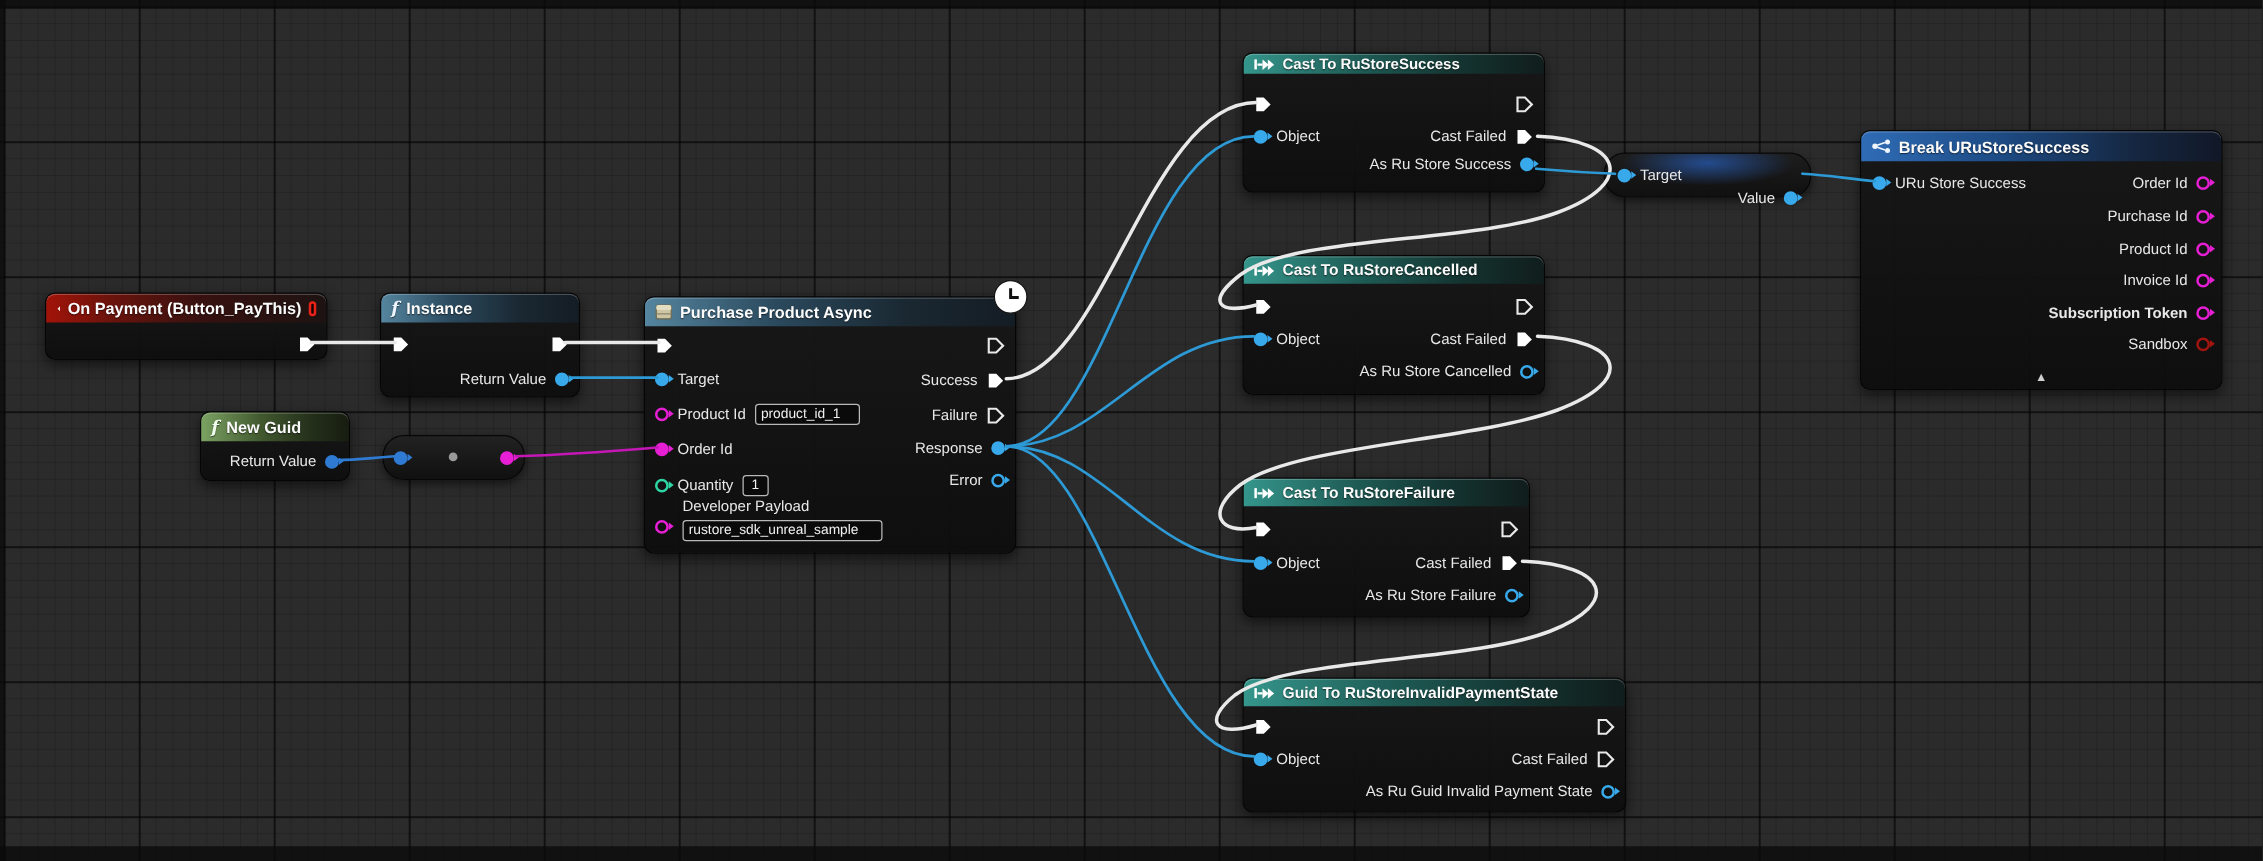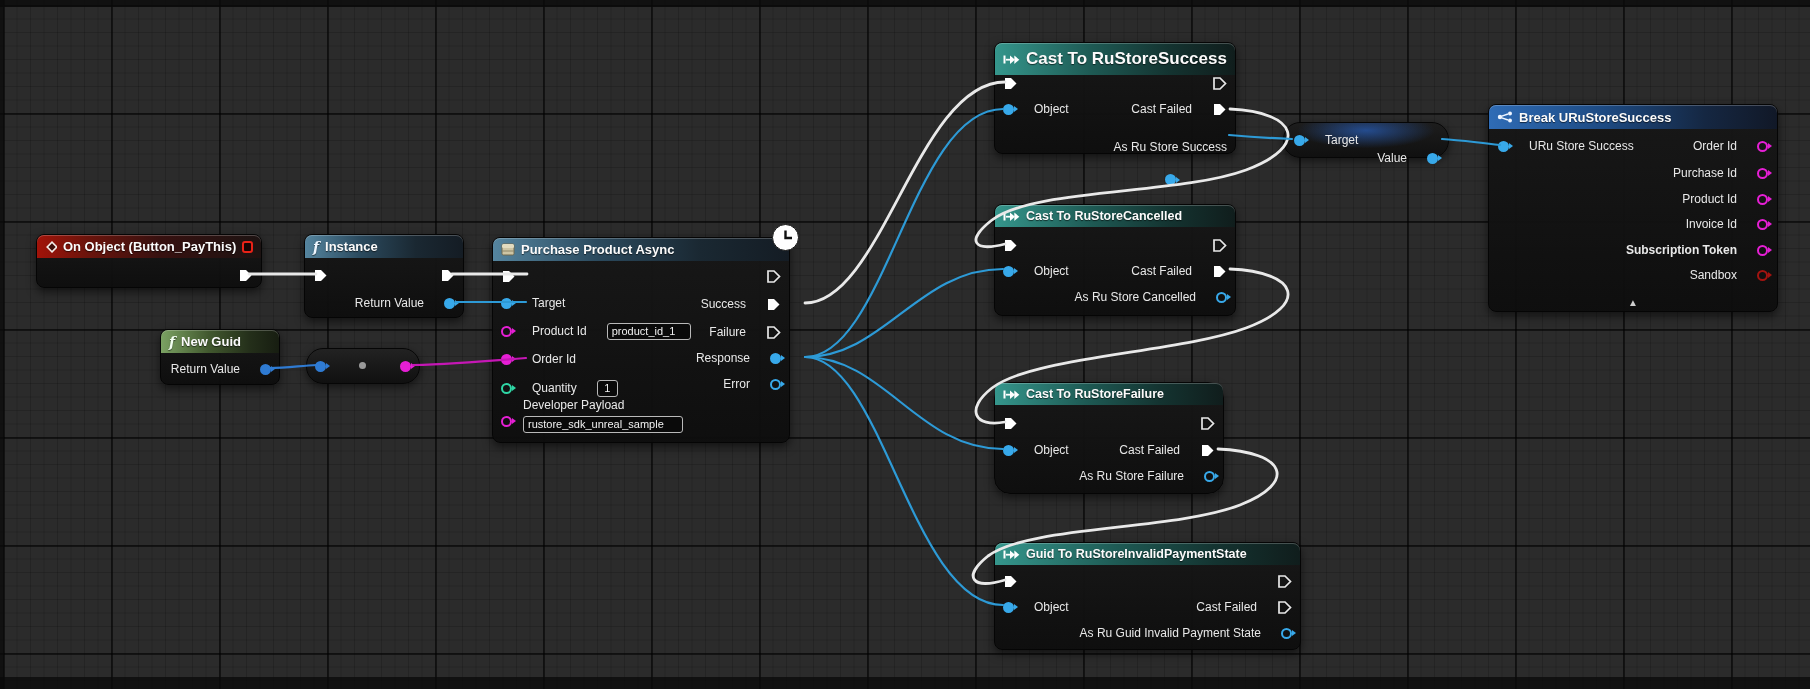--- a/index.html
+++ b/index.html
@@ -31,21 +31,21 @@
     border-radius:7px 7px 0 0;display:flex;align-items:center;gap:6px;padding:0 8px;
     box-shadow:inset 0 1px 0 rgba(255,255,255,0.22);
     font-size:13px;font-weight:bold;color:#fbfbfb;text-shadow:0 1px 1px rgba(0,0,0,0.6);
     white-space:nowrap;
   }
   .nhead.red{background:linear-gradient(90deg,#a21309,#6c140c 22%,#371110 55%,#1d1312);}
   .nhead.blue{background:linear-gradient(90deg,#55859f,#2b4a5e 35%,#1a2832 70%,#141c24);}
   .nhead.green{background:linear-gradient(90deg,#7ba263,#42592f 40%,#242f1a 75%,#171d11);}
   .nhead.teal{background:linear-gradient(90deg,#35968c,#1e5a54 40%,#143431 72%,#101d1c);}
   .nhead.bblue{background:linear-gradient(90deg,#2f6cb6,#1d4a82 40%,#152742 75%,#111827);}
-  .prow{position:absolute;display:flex;align-items:center;gap:20px;height:22px;transform:translateY(-50%);white-space:nowrap;justify-content:space-between;}
+  .prow{position:absolute;display:flex;align-items:center;gap:7px;height:22px;transform:translateY(-50%);white-space:nowrap;justify-content:space-between;}
   .prow.l{left:8px;}
   .prow.r{right:8px;}
   .lbl{font-size:12px;color:#e8e8e8;}
   .pin{width:11px;height:11px;box-sizing:border-box;border:2px solid var(--c);border-radius:50%;position:relative;flex:0 0 auto;}
   .pin.filled{background:var(--c);}
   .pin::after{content:"";position:absolute;right:-6px;top:50%;transform:translateY(-50%);
     border-left:4.5px solid var(--c);border-top:3.5px solid transparent;border-bottom:3.5px solid transparent;}
   .epin{width:15px;height:15px;flex:0 0 auto;display:inline-block;}
   .tbox{background:#0a0a0a;border:1px solid #b9b9b9;border-radius:3px;color:#f0f0f0;
     height:15px;font-size:11px;padding:0 4px;font-family:"Liberation Sans",sans-serif;}
@@ -71,21 +71,21 @@
 <div class="graph">
   <div class="edge top"></div>
   <div class="edge bottom"></div>
   <div class="edge left"></div>
 
   <div class="node" style="left:36px;top:234px;width:224px;height:52px;">
     <div class="nhead red">
       <svg width="14" height="14">
           <rect x="3.6" y="3.6" width="6.8" height="6.8" transform="rotate(45 7 7)" fill="#40100c" stroke="#f4ece9" stroke-width="1.6"></rect>
         </svg>
-      <span>On Object (Button_PayThis)</span>
+      <span>On Payment (Button_PayThis)</span>
       <span class="delsq"></span>
     </div>
     <div class="prow r" style="top:40px;">
       <span class="epin"><svg width="15" height="15">
             <path d="M2 2 L8 2 L13.5 7.5 L8 13 L2 13 Z" fill="#fff"></path>
           </svg></span>
     </div>
   </div>
 
   <div class="node" style="left:304px;top:234px;width:158px;height:82px;">
@@ -123,21 +123,21 @@
   <div class="pill" style="left:306px;top:348px;width:112px;height:34px;">
     <div class="prow l" style="top:17px;">
       <span class="pin filled" style="--c:#2f7bd3;"></span>
     </div>
     <span class="dot" style="position:absolute;left:52px;top:13px;"></span>
     <div class="prow r" style="top:17px;">
       <span class="pin filled" style="--c:#e61fd5;"></span>
     </div>
   </div>
 
-  <div class="node" style="left:492px;top:237px;width:296px;height:204px;">
+  <div class="node" style="left:515px;top:237px;width:296px;height:204px;">
     <div class="nhead blue">
       <svg width="14" height="13">
           <rect x="1" y="1" width="12" height="11" rx="1.5" fill="#cdc5a4" stroke="#6e684e"></rect>
           <rect x="1" y="1" width="12" height="4" rx="1.5" fill="#e2dcc0"></rect>
           <line x1="1" y1="8" x2="13" y2="8" stroke="#8d8668" stroke-width="1"></line>
         </svg>
       <span>Purchase Product Async</span>
     </div>
     <span class="clock">
       <svg width="29" height="29">
@@ -196,21 +196,21 @@
       <span class="lbl">Response</span>
       <span class="pin filled" style="--c:#38a9ea;"></span>
     </div>
     <div class="prow r" style="top:146px;">
       <span class="lbl">Error</span>
       <span class="pin" style="--c:#38a9ea;"></span>
     </div>
   </div>
 
   <div class="node" style="left:994px;top:42px;width:240px;height:110px;">
-    <div class="nhead teal" style="height:32px;font-size:17px;">
+    <div class="nhead teal" style="height:16px;font-size:12px;">
       <svg width="17" height="11">
           <rect x="0.5" y="1.5" width="2" height="8" fill="#fff"></rect>
           <rect x="3" y="4.8" width="4" height="1.8" fill="#fff"></rect>
           <path d="M7 1.5 L12 5.7 L7 9.9 Z" fill="#fff"></path>
           <path d="M11.3 1.5 L16.3 5.7 L11.3 9.9 Z" fill="#fff"></path>
         </svg>
       <span>Cast To RuStoreSuccess</span>
     </div>
     <div class="prow l" style="top:40px;">
       <span class="epin"><svg width="15" height="15">
@@ -225,21 +225,21 @@
     <div class="prow l" style="top:66px;">
       <span class="pin filled" style="--c:#38a9ea;"></span>
       <span class="lbl">Object</span>
     </div>
     <div class="prow r" style="top:66px;">
       <span class="lbl">Cast Failed</span>
       <span class="epin"><svg width="15" height="15">
             <path d="M2 2 L8 2 L13.5 7.5 L8 13 L2 13 Z" fill="#fff"></path>
           </svg></span>
     </div>
-    <div class="prow r" style="top:108px;flex-direction:column;">
+    <div class="prow r" style="top:88px;">
       <span class="lbl">As Ru Store Success</span>
       <span class="pin filled" style="--c:#38a9ea;"></span>
     </div>
   </div>
 
   <div class="node" style="left:994px;top:204px;width:240px;height:110px;">
     <div class="nhead teal" style="height:22px;font-size:12.5px;">
       <svg width="17" height="11">
           <rect x="0.5" y="1.5" width="2" height="8" fill="#fff"></rect>
           <rect x="3" y="4.8" width="4" height="1.8" fill="#fff"></rect>
@@ -267,21 +267,21 @@
       <span class="epin"><svg width="15" height="15">
             <path d="M2 2 L8 2 L13.5 7.5 L8 13 L2 13 Z" fill="#fff"></path>
           </svg></span>
     </div>
     <div class="prow r" style="top:92px;">
       <span class="lbl">As Ru Store Cancelled</span>
       <span class="pin" style="--c:#38a9ea;"></span>
     </div>
   </div>
 
-  <div class="node" style="left:994px;top:382px;width:228px;height:110px;border-radius:16px;">
+  <div class="node" style="left:994px;top:382px;width:228px;height:110px;">
     <div class="nhead teal" style="height:22px;font-size:12.5px;">
       <svg width="17" height="11">
           <rect x="0.5" y="1.5" width="2" height="8" fill="#fff"></rect>
           <rect x="3" y="4.8" width="4" height="1.8" fill="#fff"></rect>
           <path d="M7 1.5 L12 5.7 L7 9.9 Z" fill="#fff"></path>
           <path d="M11.3 1.5 L16.3 5.7 L11.3 9.9 Z" fill="#fff"></path>
         </svg>
       <span>Cast To RuStoreFailure</span>
     </div>
     <div class="prow l" style="top:40px;">

